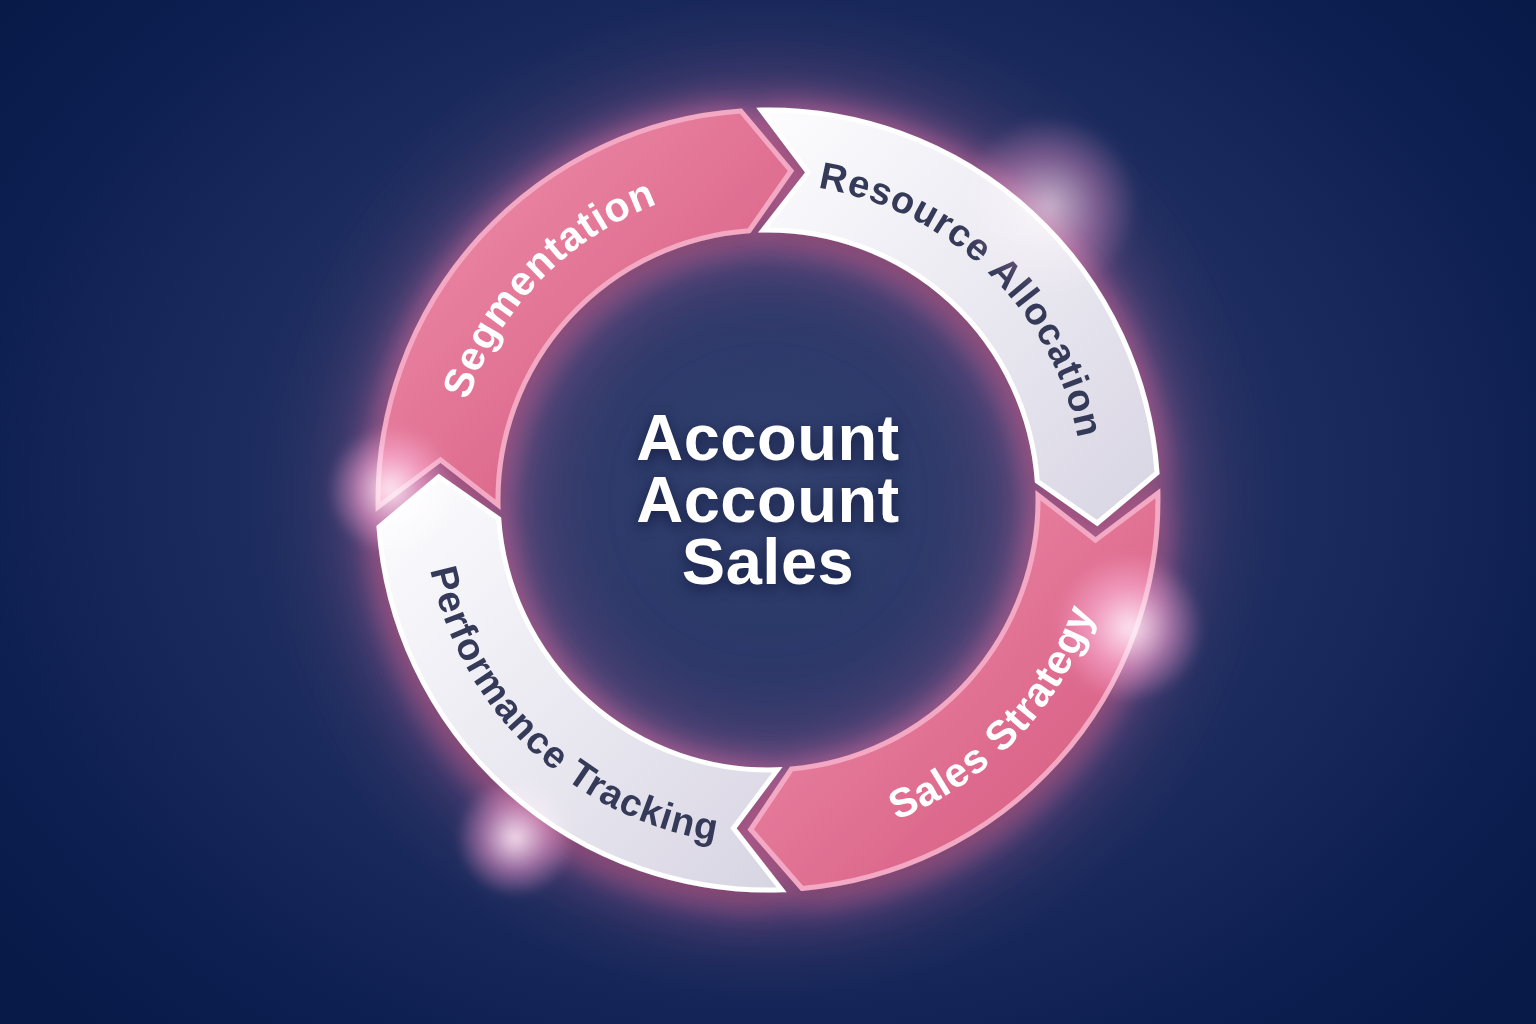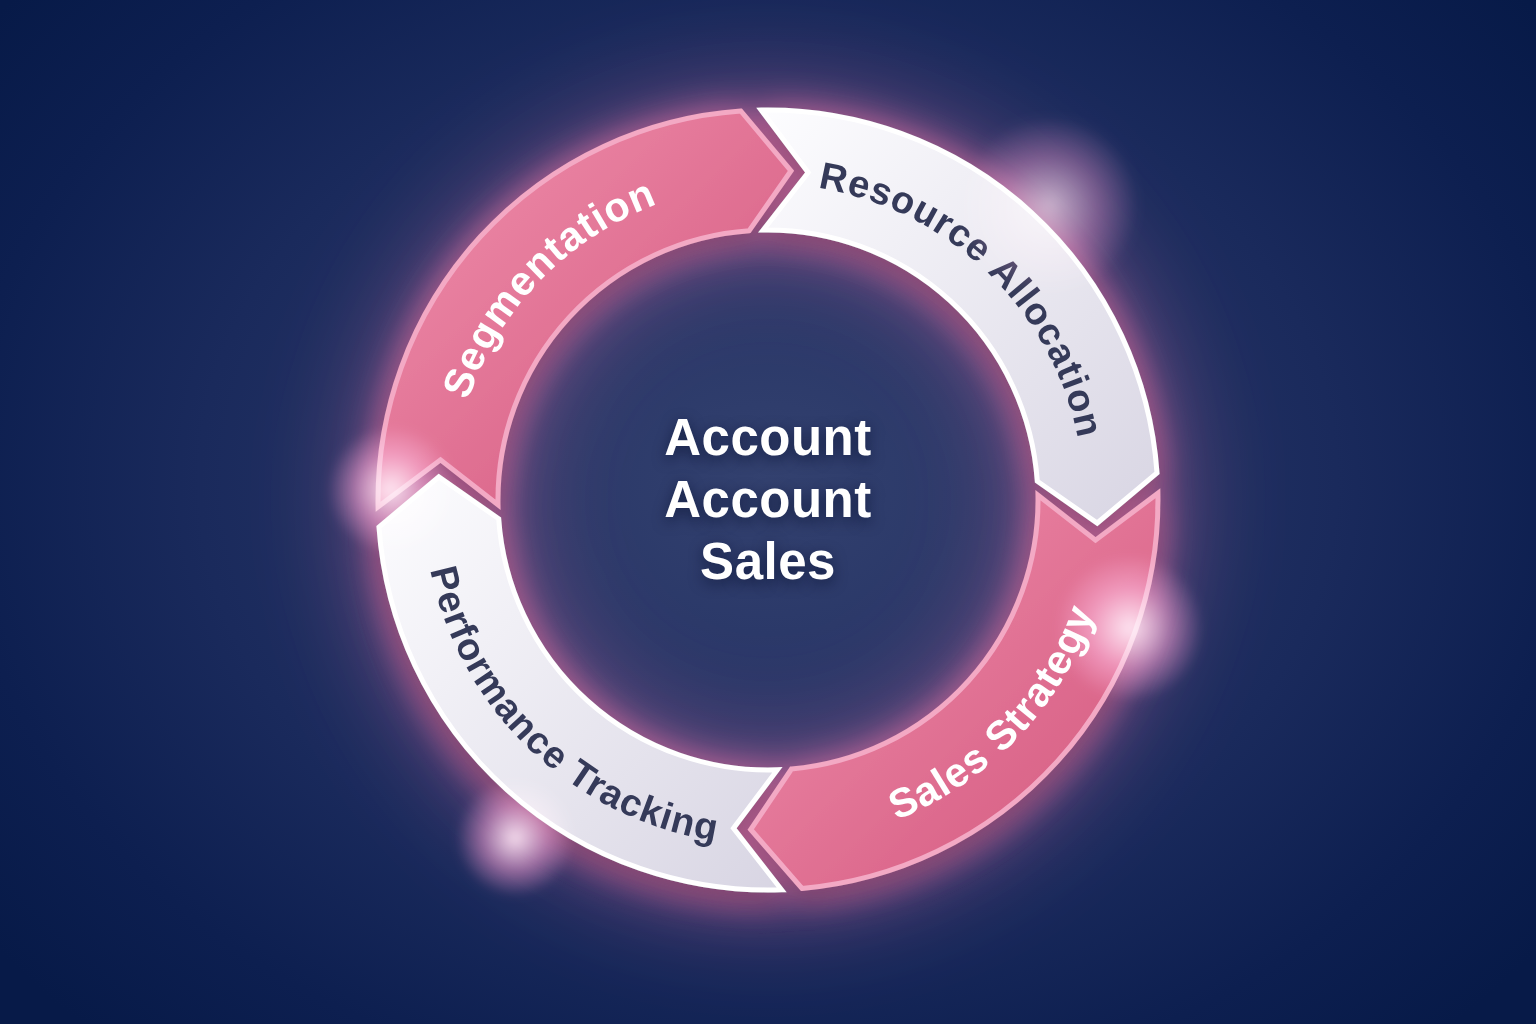--- a/index.html
+++ b/index.html
@@ -21,21 +21,21 @@
   .arc-label{
     font-weight:bold;letter-spacing:1px;
     text-anchor:middle;
   }
   .arc-label.on-pink{font-size:41px;fill:#ffffff;}
   .arc-label.on-light{font-size:38px;fill:#353a59;}
   .center-title{
     position:absolute;left:768px;top:500px;
     transform:translate(-50%,-50%);
     display:flex;flex-direction:column;align-items:center;justify-content:center;
-    color:#ffffff;font-weight:bold;font-size:51px;line-height:62px;
+    color:#ffffff;font-weight:bold;font-size:65px;line-height:62px;
     letter-spacing:0.5px;text-align:center;white-space:nowrap;
     text-shadow:0 4px 14px rgba(5,12,40,0.6);
   }
   .flare{
     position:absolute;border-radius:50%;
     transform:translate(-50%,-50%);
     background:radial-gradient(circle,
       rgba(255,222,237,0.95) 0%,
       rgba(255,140,190,0.5) 38%,
       rgba(255,120,180,0) 70%);

